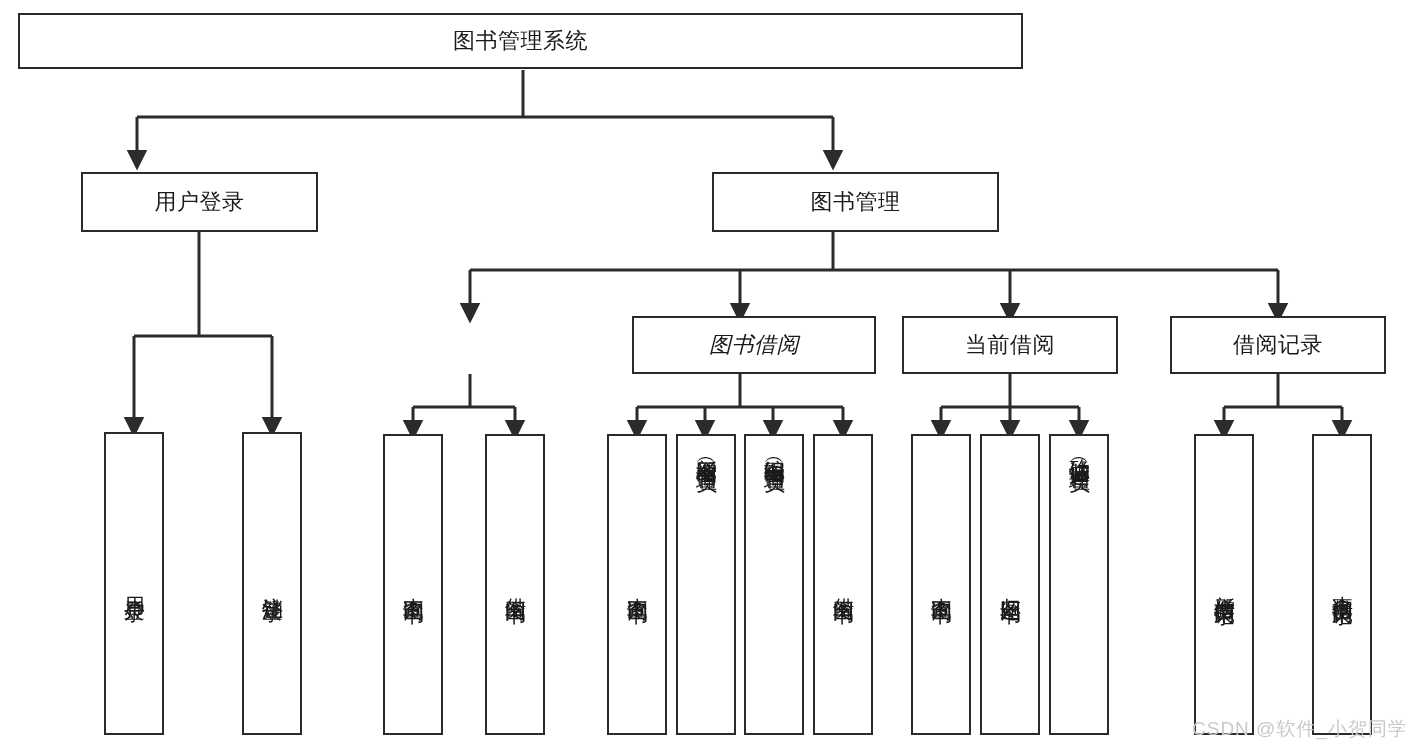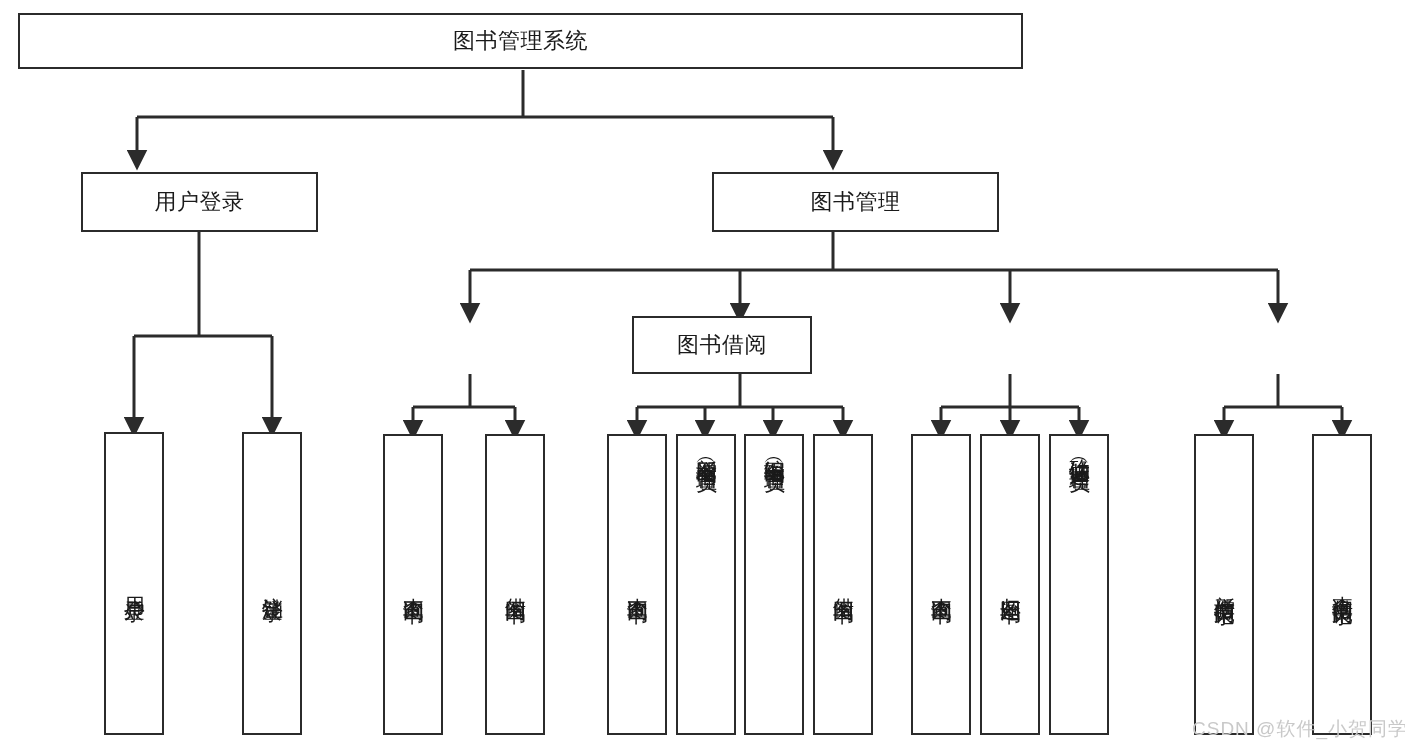--- a/index.html
+++ b/index.html
@@ -116,21 +116,23 @@
       <path d="M 1342 407 L 1342 430" marker-end="url(#arrow)"></path>
 
     </g>
   </svg>
 
   <div class="node horiz" style="left:18px; top:13px; width:1005px; height:56px;">图书管理系统</div>
 
   <div class="node horiz" style="left:81px; top:172px; width:237px; height:60px;">用户登录</div>
   <div class="node horiz" style="left:712px; top:172px; width:287px; height:60px;">图书管理</div>
 
-  <div class="node horiz" style="left:632px; top:316px; width:180px; height:58px;">图书借阅</div>
+  <div class="node horiz" style="left:632px; top:316px; width:244px; height:58px;font-style:italic;">图书借阅</div>
+  <div class="node horiz" style="left:902px; top:316px; width:216px; height:58px;">当前借阅</div>
+  <div class="node horiz" style="left:1170px; top:316px; width:216px; height:58px;">借阅记录</div>
 
   <div class="node vert centered" style="left:104px; top:432px; width:60px; height:303px;">用户登录</div>
   <div class="node vert centered" style="left:242px; top:432px; width:60px; height:303px;">注销登录</div>
 
   <div class="node vert centered" style="left:383px; top:434px; width:60px; height:301px;">查询图书</div>
   <div class="node vert centered" style="left:485px; top:434px; width:60px; height:301px;">借阅图书</div>
 
   <div class="node vert centered" style="left:607px; top:434px; width:60px; height:301px;">查询图书</div>
   <div class="node vert" style="left:676px; top:434px; width:60px; height:301px;">新增图书（管理员）</div>
   <div class="node vert" style="left:744px; top:434px; width:60px; height:301px;">编辑图书（管理员）</div>

